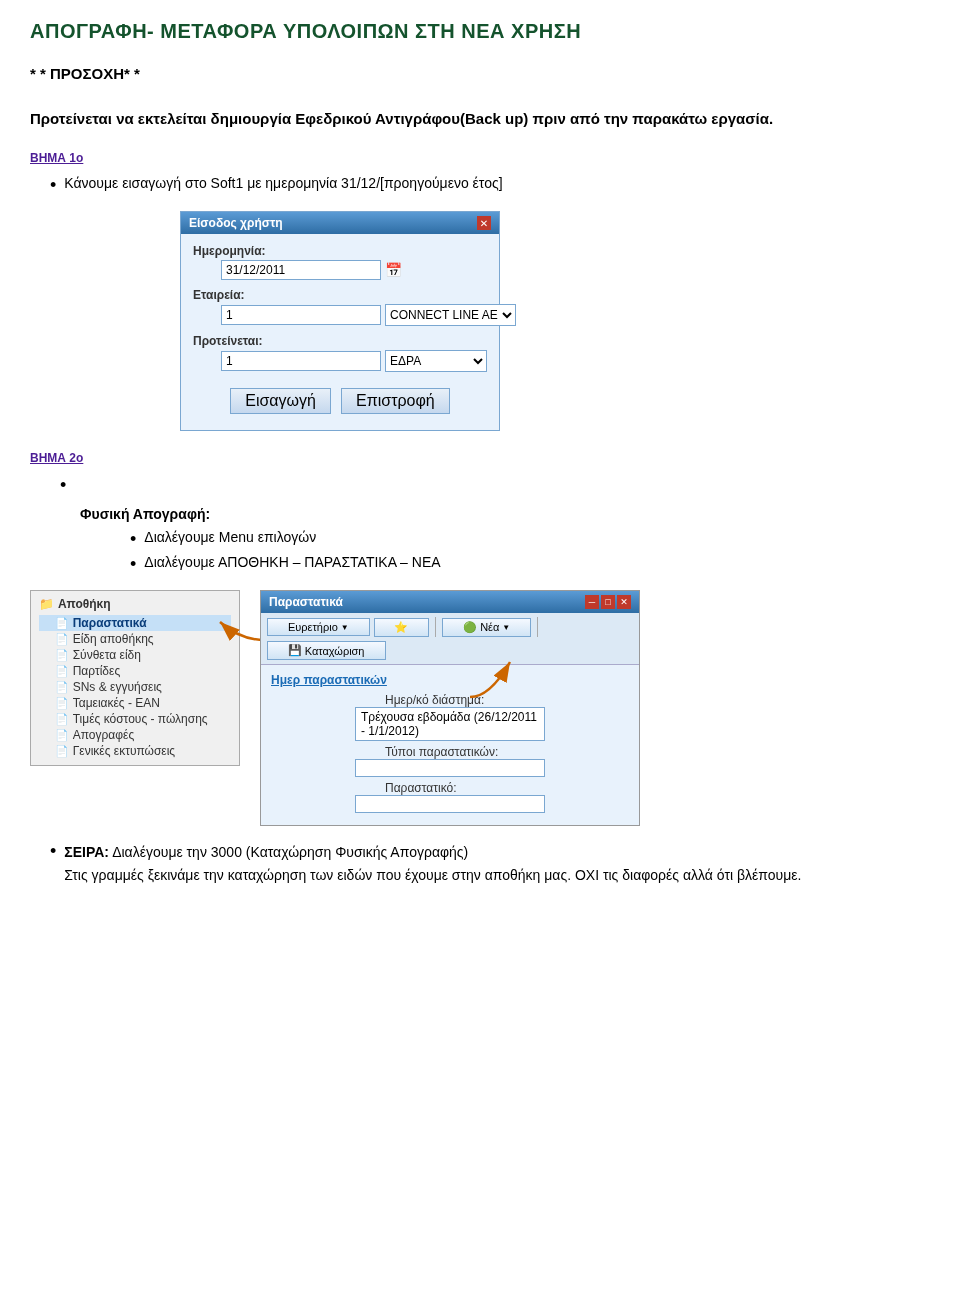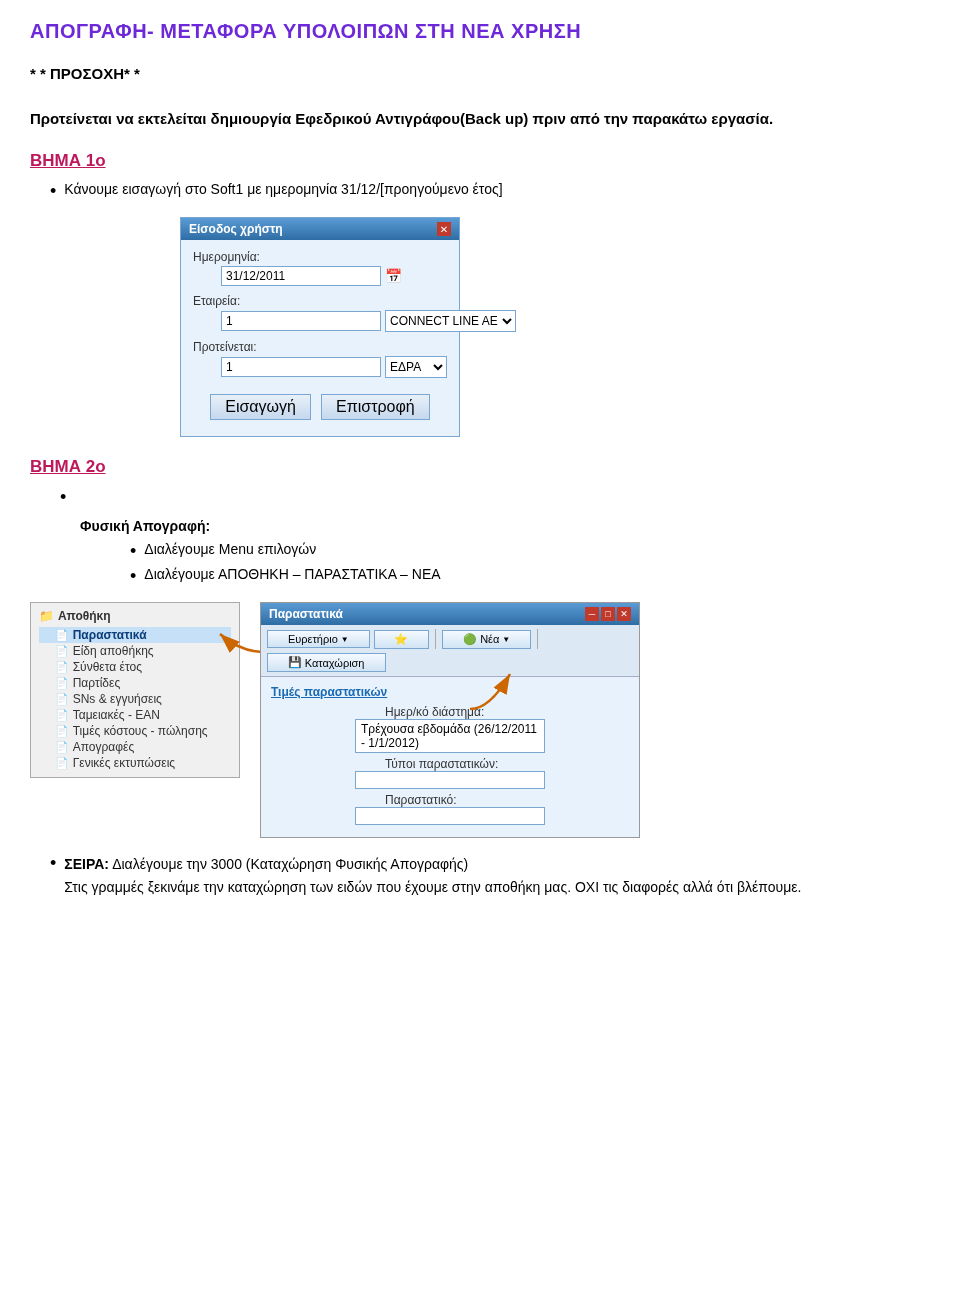--- a/index.html
+++ b/index.html
@@ -5,35 +5,35 @@
     * { box-sizing: border-box; margin: 0; padding: 0; }
     body {
       font-family: Arial, sans-serif;
       font-size: 14px;
       background: #fff;
       color: #000;
       padding: 20px 30px;
       width: 960px;
     }
     h1.main-title {
-      color: #6d28d9;
+      color: #14532d;
       font-size: 20px;
       font-weight: bold;
       margin-bottom: 20px;
       letter-spacing: 0.5px;
     }
     .warning {
       font-size: 15px;
       font-weight: bold;
       margin-bottom: 20px;
       line-height: 1.5;
     }
     .step-title {
-      color: #be185d;
-      font-size: 17px;
+      color: #4c1d95;
+      font-size: 12px;
       font-weight: bold;
       margin: 20px 0 10px 0;
       text-decoration: underline;
     }
     .step-content {
       margin-left: 20px;
       margin-bottom: 10px;
     }
     .step-content p {
       line-height: 1.6;
@@ -51,21 +51,21 @@
     }
     
     .dialog-container {
       display: flex;
       justify-content: flex-start;
       margin: 15px 0 15px 150px;
     }
     .dialog-box {
       border: 1px solid #7aa7d1;
       background: #e8f2fc;
-      width: 280px;
+      width: 320px;
       padding: 0;
       font-size: 12px;
     }
     .dialog-title-bar {
       background: linear-gradient(to bottom, #5b9bd5, #2e6da4);
       color: #fff;
       padding: 4px 8px;
       font-weight: bold;
       font-size: 12px;
       display: flex;
@@ -89,20 +89,21 @@
       padding: 10px 12px;
     }
     .dialog-field {
       margin-bottom: 8px;
     }
     .dialog-field label {
       display: block;
       color: #333;
       margin-bottom: 2px;
       font-size: 12px;
+      font-weight: bold;
     }
     .dialog-field .field-row {
       display: flex;
       align-items: center;
     }
     .dialog-field input[type="text"] {
       border: 1px solid #7aa7d1;
       background: #fff;
       padding: 2px 4px;
       font-size: 12px;
@@ -396,21 +397,21 @@
         <div class="tree-item highlighted">
           <span class="item-icon">📄</span>
           <span>Παραστατικά</span>
         </div>
         <div class="tree-item">
           <span class="item-icon">📄</span>
           <span>Είδη αποθήκης</span>
         </div>
         <div class="tree-item">
           <span class="item-icon">📄</span>
-          <span>Σύνθετα έτος</span>
+          <span>Σύνθετα είδη</span>
         </div>
         <div class="tree-item">
           <span class="item-icon">📄</span>
           <span>Παρτίδες</span>
         </div>
         <div class="tree-item">
           <span class="item-icon">📄</span>
           <span>SNs &amp; εγγυήσεις</span>
         </div>
         <div class="tree-item">
@@ -463,21 +464,21 @@
             <span>Νέα</span>
             <span class="arrow-down">▼</span>
           </button>
           <div class="tb-sep"></div>
           <button class="tb-btn">
             <span>💾</span>
             <span>Καταχώριση</span>
           </button>
         </div>
         <div class="win-body">
-          <div class="win-section-title">Τιμές παραστατικών</div>
+          <div class="win-section-title">Ημερ παραστατικών</div>
           <div class="field-row">
             <label>Ημερ/κό διάστημα:</label>
             <div class="field-val">Τρέχουσα εβδομάδα (26/12/2011 - 1/1/2012)</div>
           </div>
           <div class="field-row">
             <label>Τύποι παραστατικών:</label>
             <div class="field-val"></div>
           </div>
           <div class="field-row">
             <label>Παραστατικό:</label>

